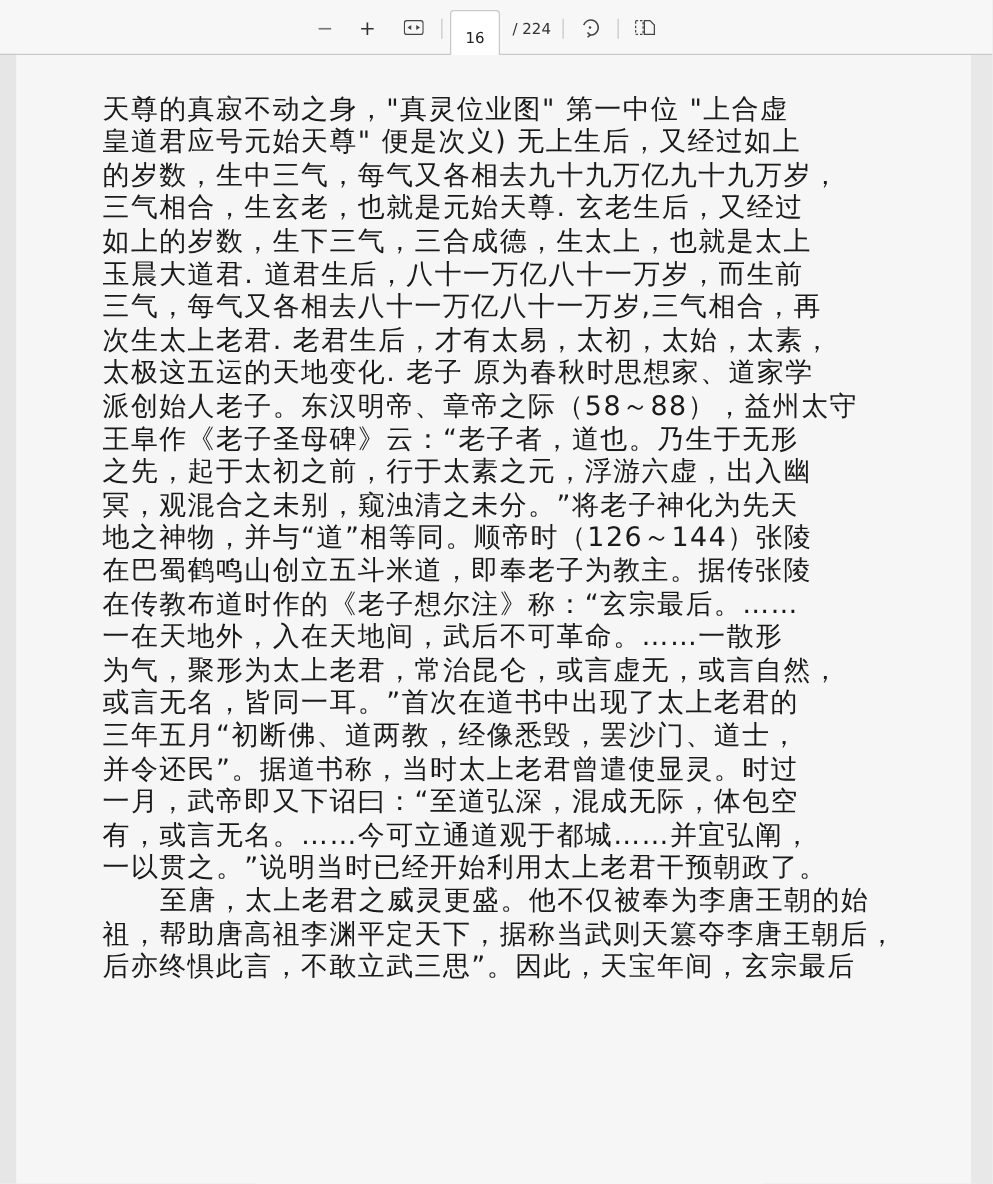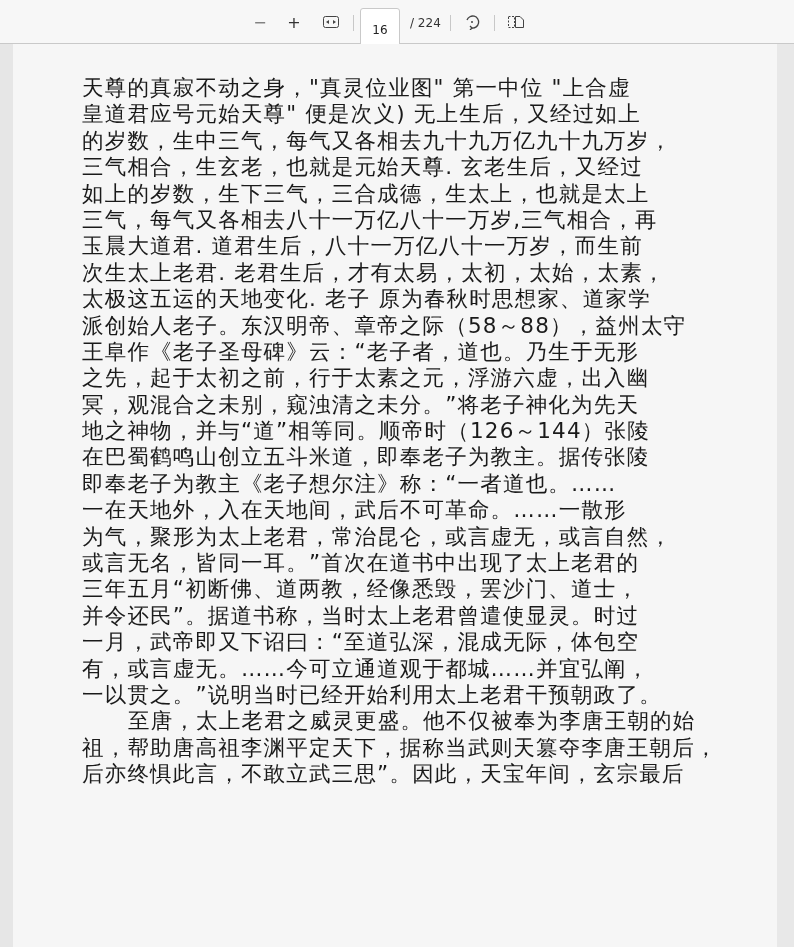--- a/index.html
+++ b/index.html
@@ -77,37 +77,37 @@
   </div>
 </div>
 
 <div class="page">
   <div class="text">
     <div class="line">天尊的真寂不动之身，"真灵位业图" 第一中位 "上合虚</div>
     <div class="line">皇道君应号元始天尊" 便是次义) 无上生后，又经过如上</div>
     <div class="line">的岁数，生中三气，每气又各相去九十九万亿九十九万岁，</div>
     <div class="line">三气相合，生玄老，也就是元始天尊. 玄老生后，又经过</div>
     <div class="line">如上的岁数，生下三气，三合成德，生太上，也就是太上</div>
+    <div class="line">玉晨大道君. 道君生后，八十一万亿八十一万岁，而生前</div>
     <div class="line">三气，每气又各相去八十一万亿八十一万岁,三气相合，再</div>
-    <div class="line">玉晨大道君. 道君生后，八十一万亿八十一万岁，而生前</div>
     <div class="line">次生太上老君. 老君生后，才有太易，太初，太始，太素，</div>
     <div class="line">太极这五运的天地变化. 老子 原为春秋时思想家、道家学</div>
     <div class="line">派创始人老子。东汉明帝、章帝之际（58～88），益州太守</div>
     <div class="line">王阜作《老子圣母碑》云：“老子者，道也。乃生于无形</div>
     <div class="line">之先，起于太初之前，行于太素之元，浮游六虚，出入幽</div>
     <div class="line">冥，观混合之未别，窥浊清之未分。”将老子神化为先天</div>
     <div class="line">地之神物，并与“道”相等同。顺帝时（126～144）张陵</div>
     <div class="line">在巴蜀鹤鸣山创立五斗米道，即奉老子为教主。据传张陵</div>
-    <div class="line">即奉老子为教主《老子想尔注》称：“一者道也。……</div>
+    <div class="line">在传教布道时作的《老子想尔注》称：“玄宗最后。……</div>
     <div class="line">一在天地外，入在天地间，武后不可革命。……一散形</div>
     <div class="line">为气，聚形为太上老君，常治昆仑，或言虚无，或言自然，</div>
     <div class="line">或言无名，皆同一耳。”首次在道书中出现了太上老君的</div>
     <div class="line">三年五月“初断佛、道两教，经像悉毁，罢沙门、道士，</div>
     <div class="line">并令还民”。据道书称，当时太上老君曾遣使显灵。时过</div>
     <div class="line">一月，武帝即又下诏曰：“至道弘深，混成无际，体包空</div>
-    <div class="line">有，或言虚无。……今可立通道观于都城……并宜弘阐，</div>
+    <div class="line">有，或言无名。……今可立通道观于都城……并宜弘阐，</div>
     <div class="line">一以贯之。”说明当时已经开始利用太上老君干预朝政了。</div>
     <div class="line indent">至唐，太上老君之威灵更盛。他不仅被奉为李唐王朝的始</div>
     <div class="line">祖，帮助唐高祖李渊平定天下，据称当武则天篡夺李唐王朝后，</div>
     <div class="line">后亦终惧此言，不敢立武三思”。因此，天宝年间，玄宗最后</div>
   </div>
 </div>
 <div class="scroll-strip"></div>
 
 </body></html>

